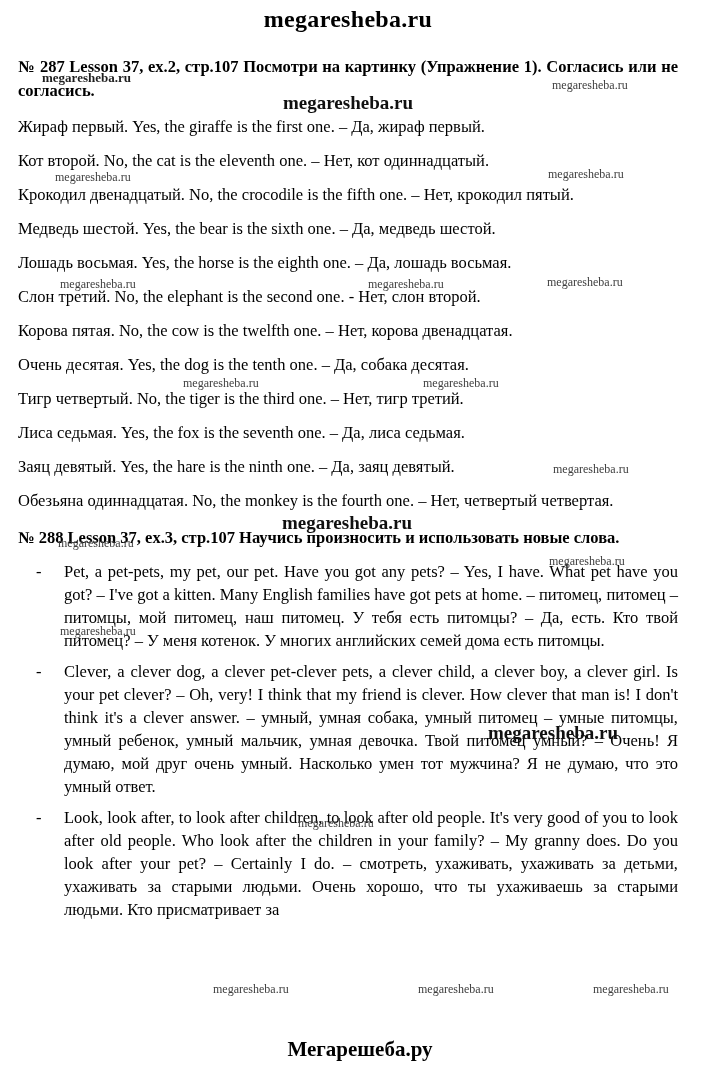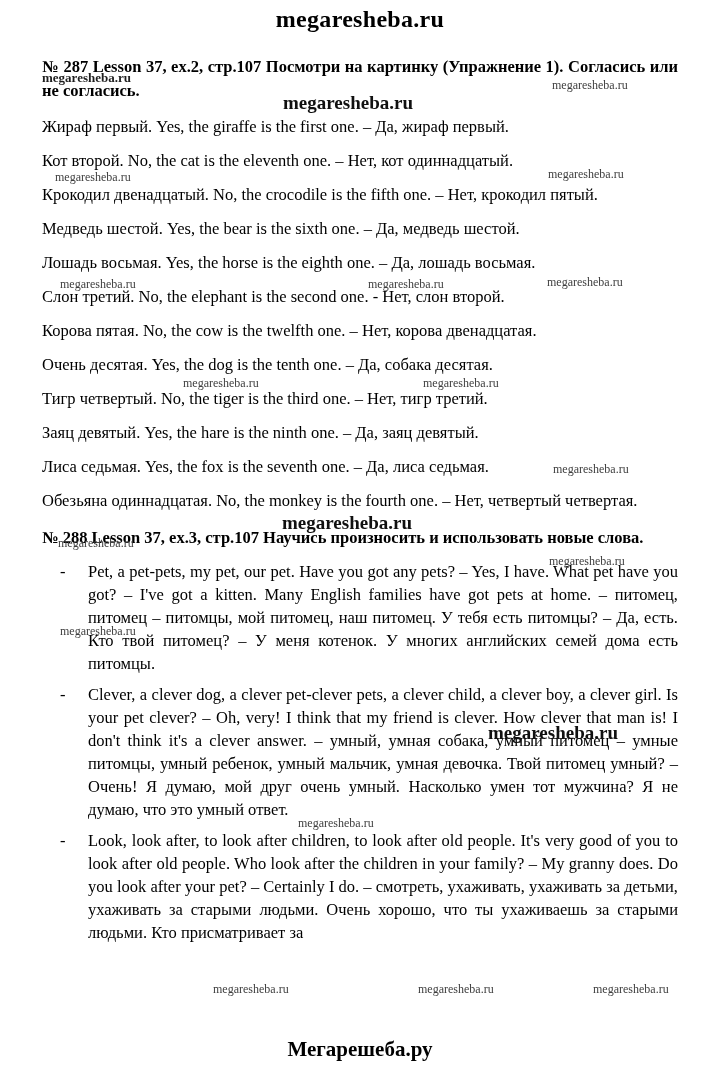--- a/index.html
+++ b/index.html
@@ -5,21 +5,21 @@
   * { margin: 0; padding: 0; box-sizing: border-box; }
   html, body { background: #ffffff; }
   .page {
     position: relative;
     width: 720px;
     height: 1070px;
     background: #ffffff;
     color: #000000;
     font-family: "Liberation Serif", serif;
     overflow: hidden;
-    padding: 6px 42px 0 42px;
+    padding: 6px 42px 0 18px;
   }
   .site-header {
     text-align: center;
     font-size: 24px;
     font-weight: bold;
     letter-spacing: 0.3px;
     margin-bottom: 22px;
   }
   .heading {
     font-weight: bold;
@@ -73,22 +73,22 @@
 
   <p class="answer">Жираф первый. Yes, the giraffe is the first one. – Да, жираф первый.</p>
   <p class="answer">Кот второй. No, the cat is the eleventh one. – Нет, кот одиннадцатый.</p>
   <p class="answer">Крокодил двенадцатый. No, the crocodile is the fifth one. – Нет, крокодил пятый.</p>
   <p class="answer">Медведь шестой. Yes, the bear is the sixth one. – Да, медведь шестой.</p>
   <p class="answer">Лошадь восьмая. Yes, the horse is the eighth one. – Да, лошадь восьмая.</p>
   <p class="answer">Слон третий. No, the elephant is the second one. - Нет, слон второй.</p>
   <p class="answer">Корова пятая. No, the cow is the twelfth one. – Нет, корова двенадцатая.</p>
   <p class="answer">Очень десятая. Yes, the dog is the tenth one. – Да, собака десятая.</p>
   <p class="answer">Тигр четвертый. No, the tiger is the third one. – Нет, тигр третий.</p>
+  <p class="answer">Лиса седьмая. Yes, the fox is the seventh one. – Да, лиса седьмая.</p>
   <p class="answer">Заяц девятый. Yes, the hare is the ninth one. – Да, заяц девятый.</p>
-  <p class="answer">Лиса седьмая. Yes, the fox is the seventh one. – Да, лиса седьмая.</p>
   <p class="answer">Обезьяна одиннадцатая. No, the monkey is the fourth one. – Нет, четвертый четвертая.</p>
 
   <p class="heading second">№ 288 Lesson 37, ex.3, стр.107 Научись произносить и использовать новые слова.</p>
 
   <div class="list-item">
     <span class="dash">-</span>
     <span>Pet, a pet-pets, my pet, our pet. Have you got any pets? – Yes, I have. What pet have you got? – I've got a kitten. Many English families have got pets at home. – питомец, питомец – питомцы, мой питомец, наш питомец. У тебя есть питомцы? – Да, есть. Кто твой питомец? – У меня котенок. У многих английских семей дома есть питомцы.</span>
   </div>
   <div class="list-item">
     <span class="dash">-</span>

